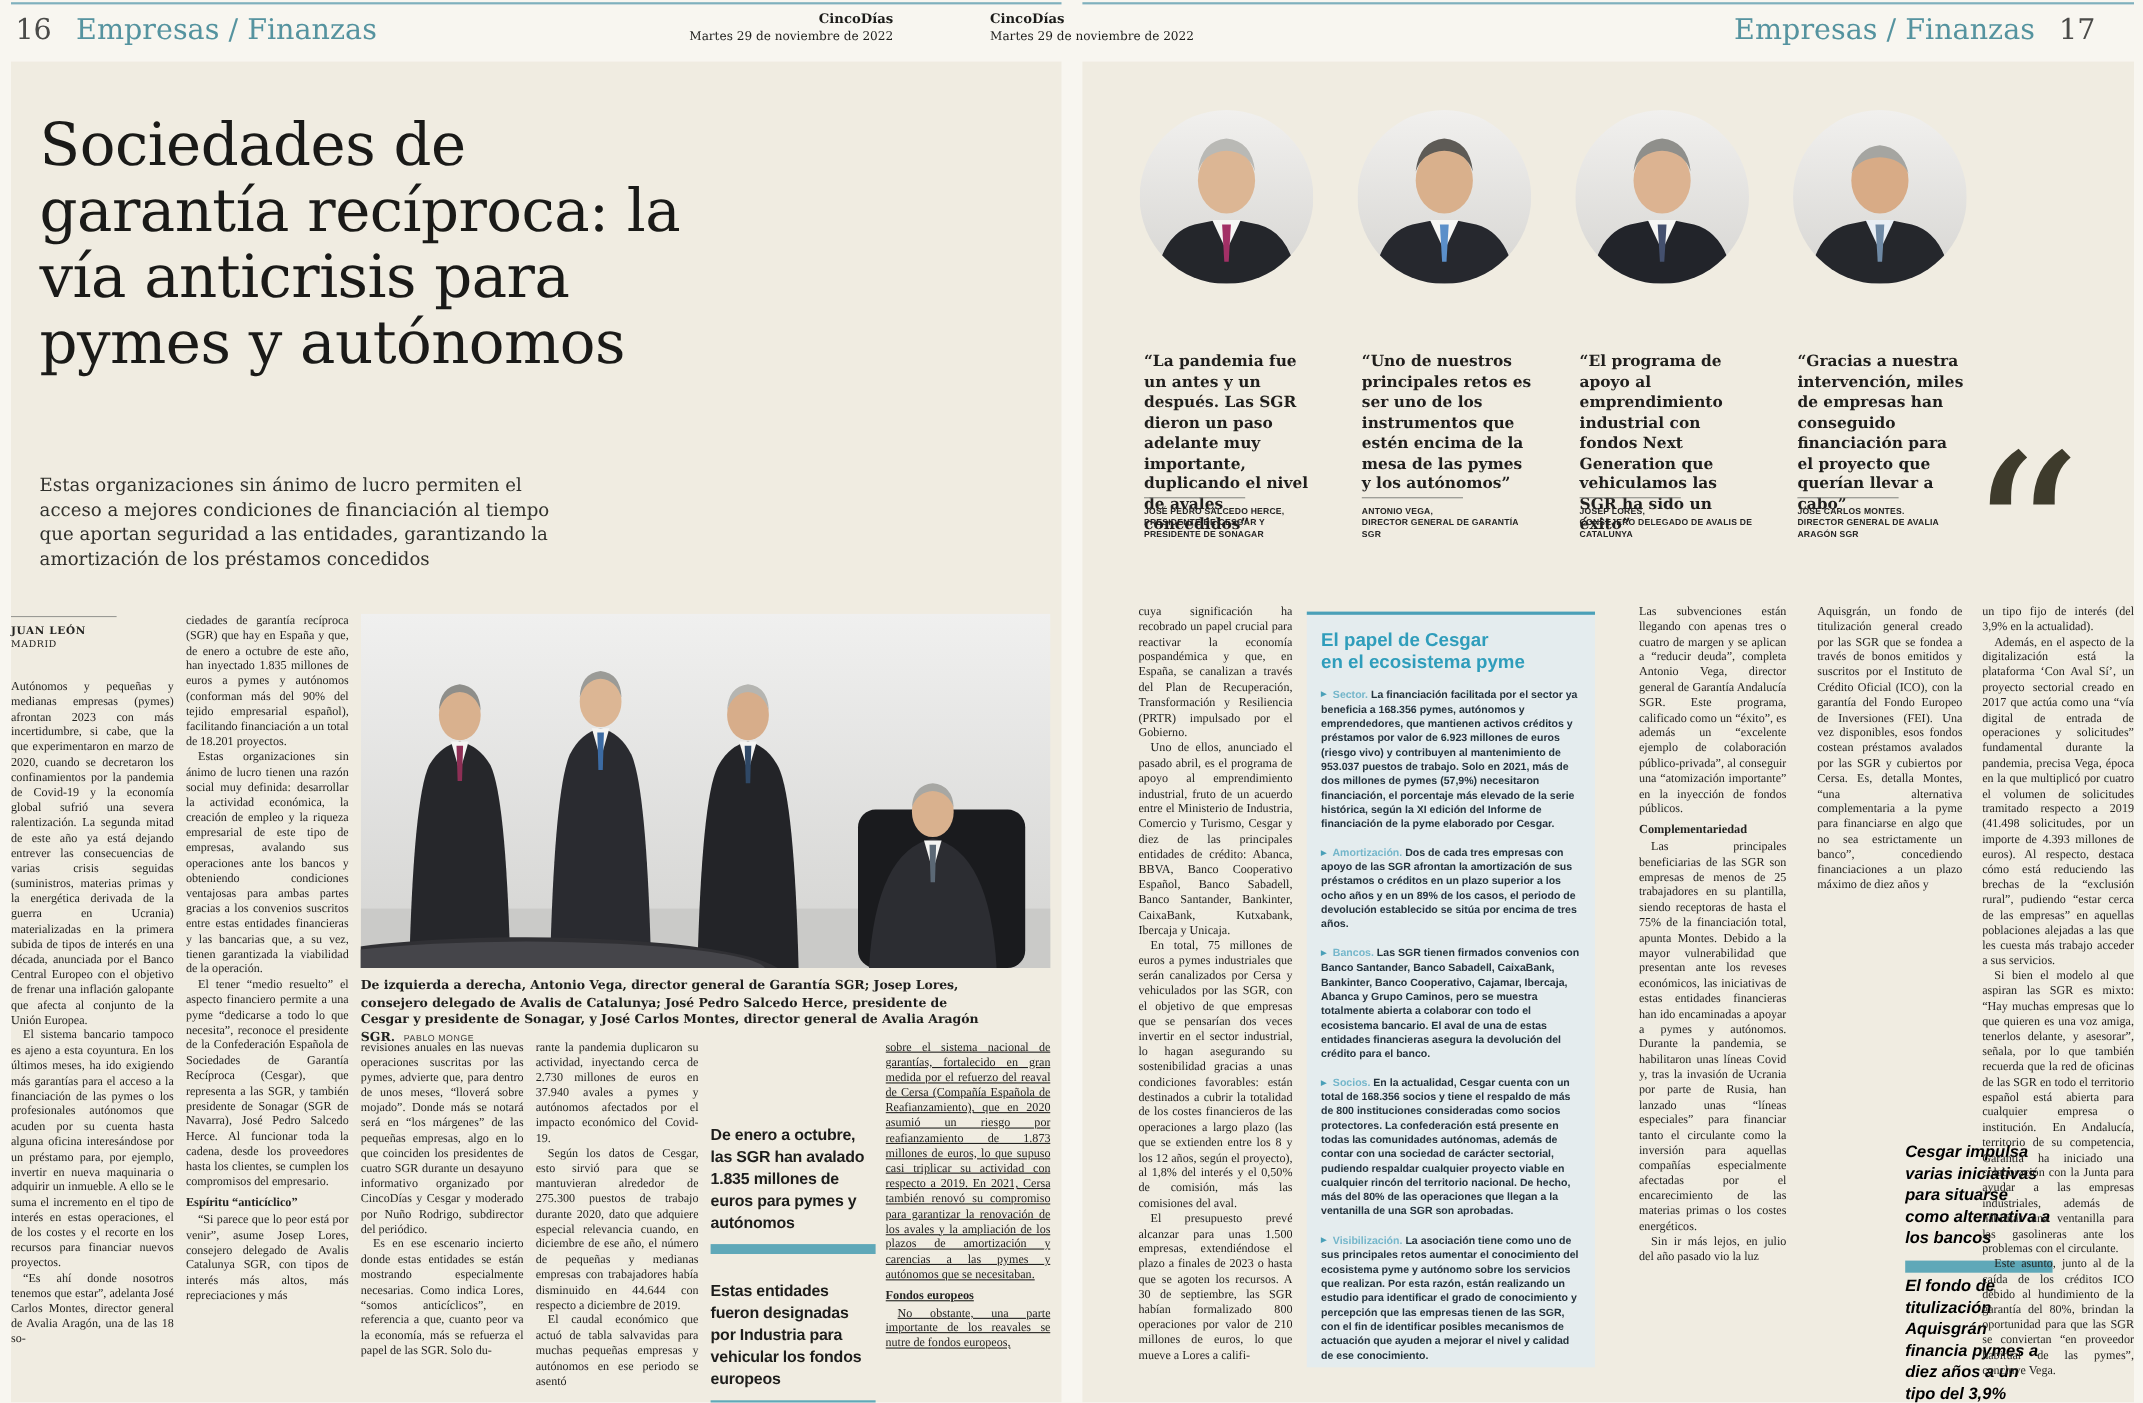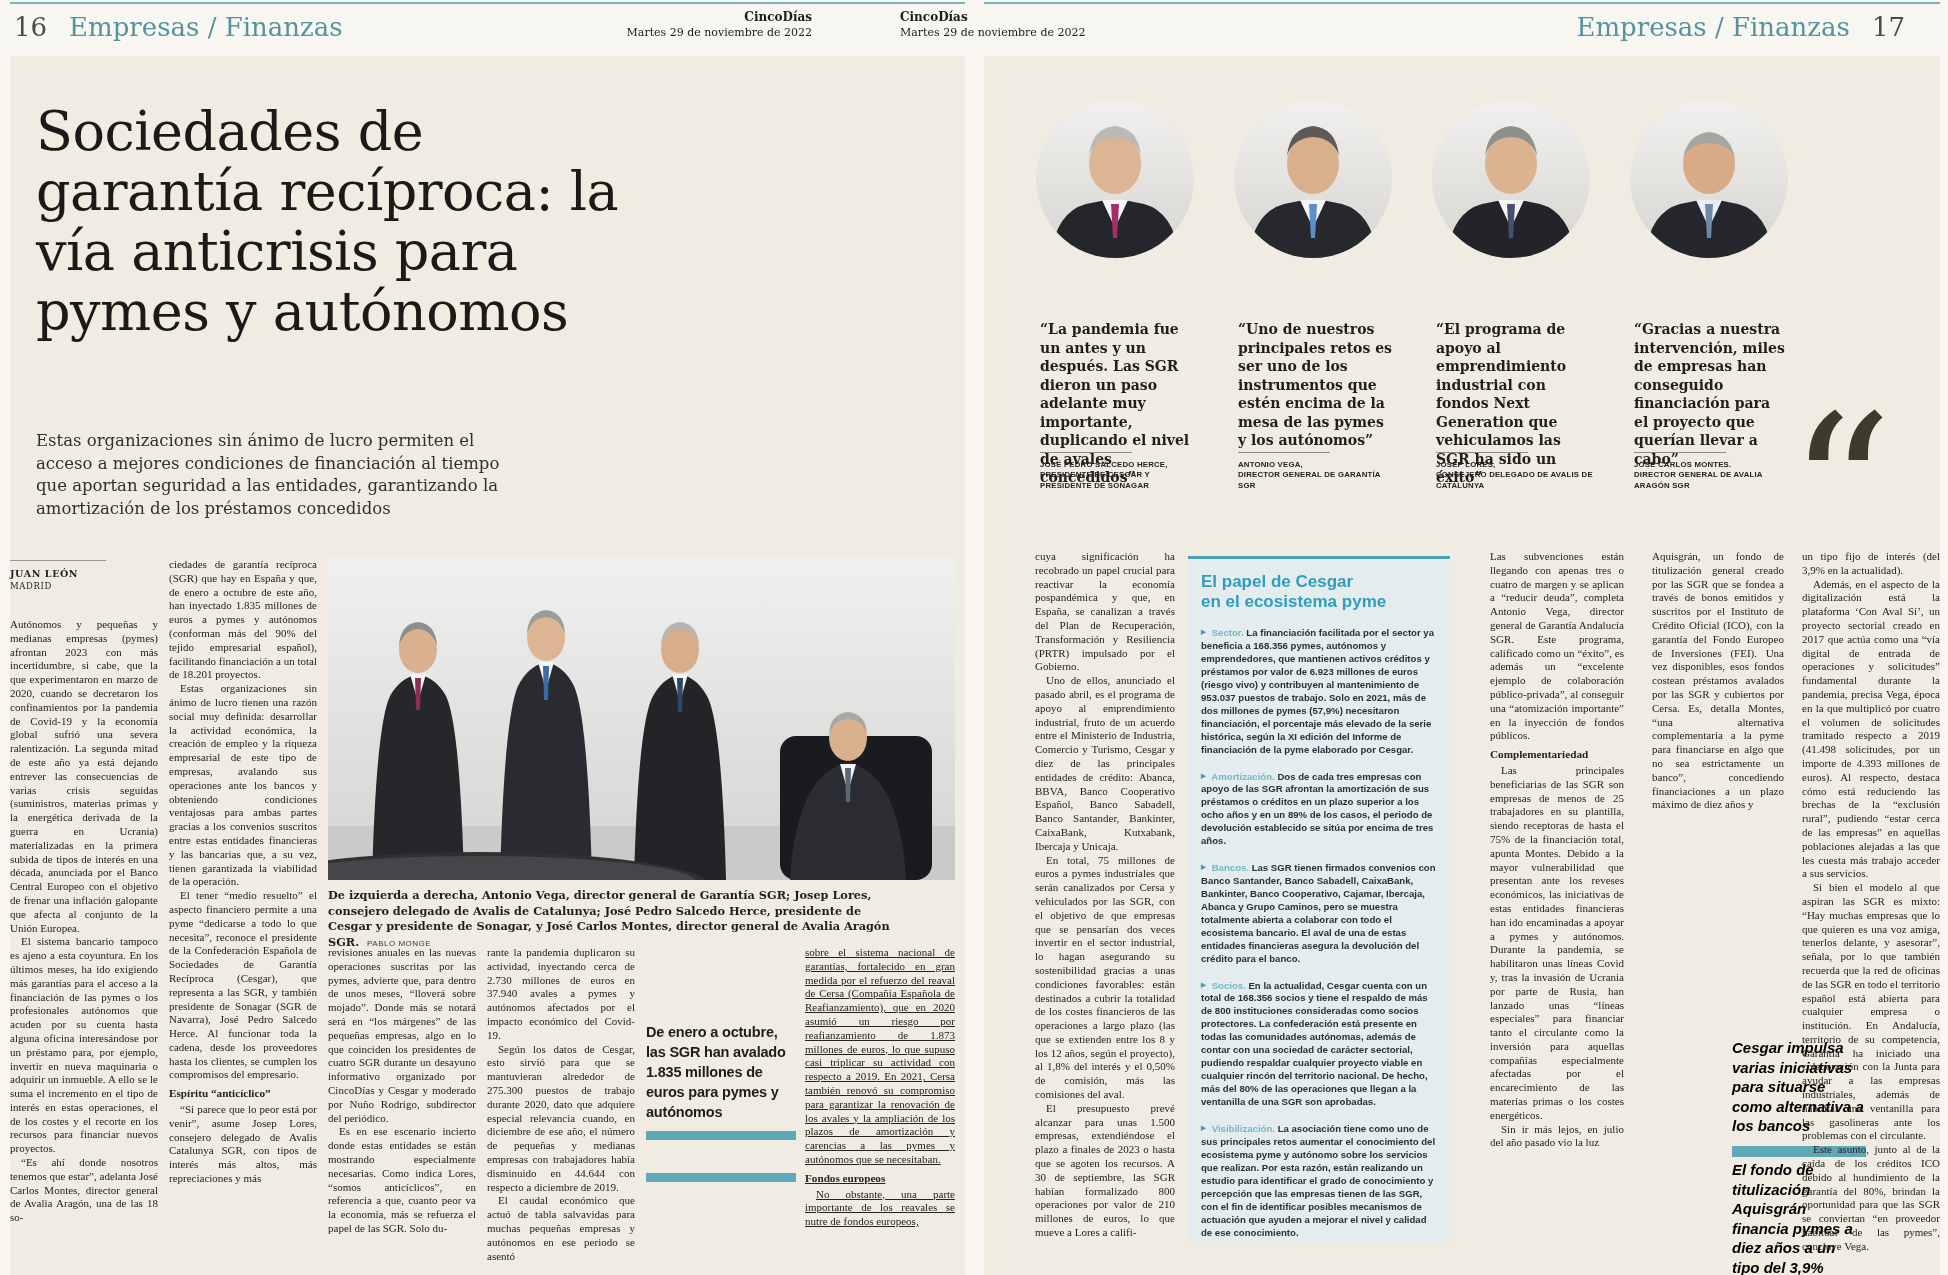--- a/index.html
+++ b/index.html
@@ -211,20 +211,21 @@
     <p>rante la pandemia duplicaron su actividad, inyectando cerca de 2.730 millones de euros en 37.940 avales a pymes y autónomos afectados por el impacto económico del Covid-19.</p>
     <p>Según los datos de Cesgar, esto sirvió para que se mantuvieran alrededor de 275.300 puestos de trabajo durante 2020, dato que adquiere especial relevancia cuando, en diciembre de ese año, el número de pequeñas y medianas empresas con trabajadores había disminuido en 44.644 con respecto a diciembre de 2019.</p>
     <p>El caudal económico que actuó de tabla salvavidas para muchas pequeñas empresas y autónomos en ese periodo se asentó</p>
   </div>
 
   <div class="pullquote" id="pq1">
     <div>De enero a octubre, las SGR han avalado 1.835 millones de euros para pymes y autónomos</div>
     <div class="teal-bar"></div>
   </div>
   <div class="pullquote" id="pq2">
+    <div>Estas entidades fueron designadas por Industria para vehicular los fondos europeos</div>
     <div class="teal-bar"></div>
   </div>
 
   <div class="nc" id="col5">
     <p>sobre el sistema nacional de garantías, fortalecido en gran medida por el refuerzo del reaval de Cersa (Compañía Española de Reafianzamiento), que en 2020 asumió un riesgo por reafianzamiento de 1.873 millones de euros, lo que supuso casi triplicar su actividad con respecto a 2019. En 2021, Cersa también renovó su compromiso para garantizar la renovación de los avales y la ampliación de los plazos de amortización y carencias a las pymes y autónomos que se necesitaban.</p>
     <p class="subhead">Fondos europeos</p>
     <p>No obstante, una parte importante de los reavales se nutre de fondos europeos,</p>
   </div>
 
   

